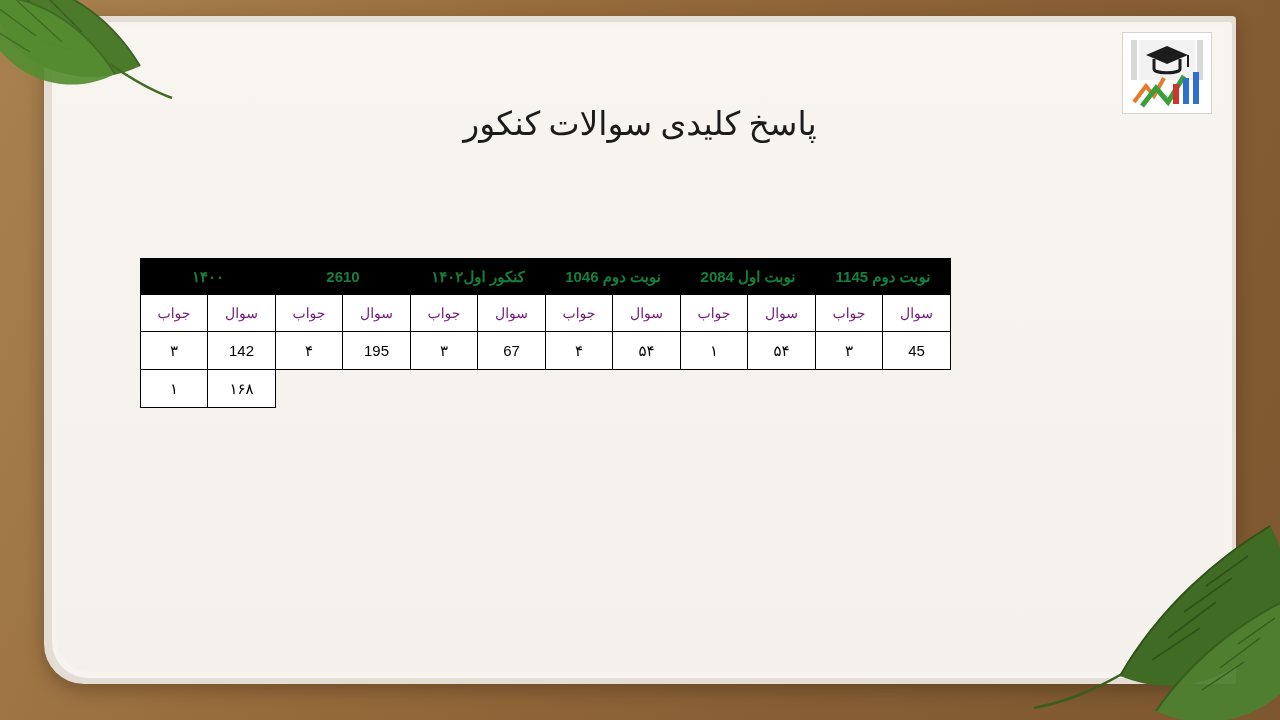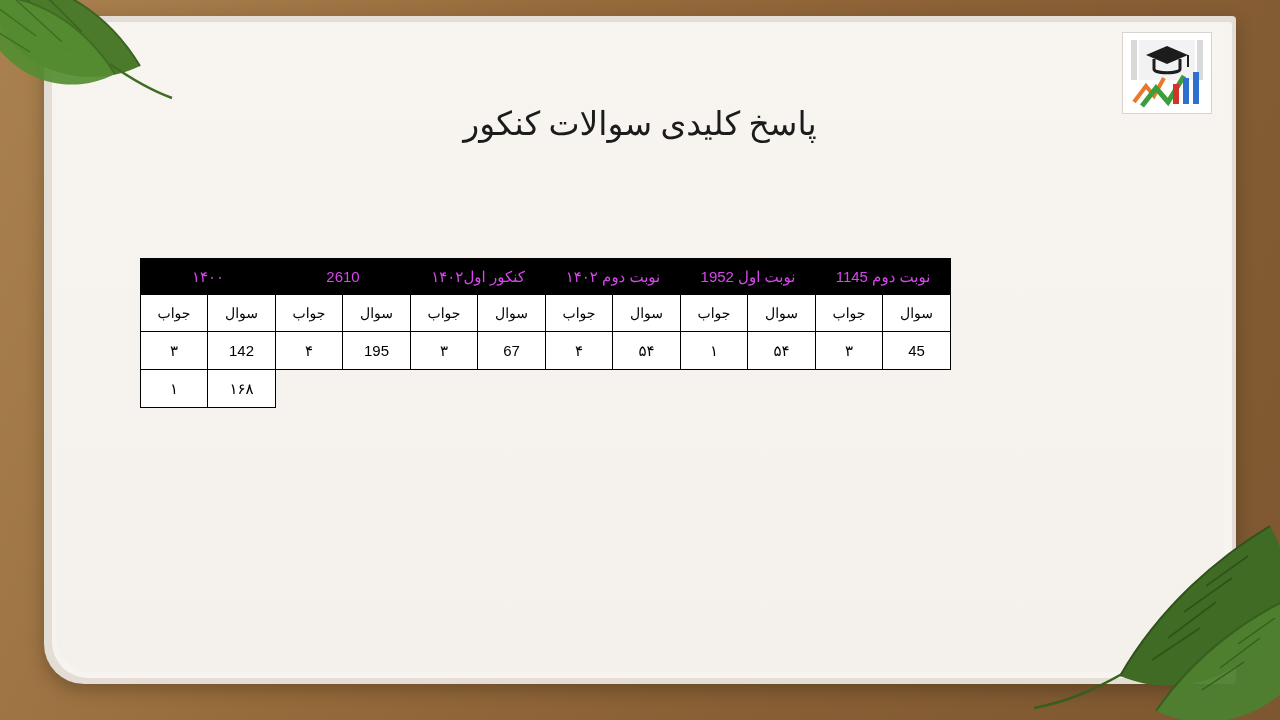--- a/index.html
+++ b/index.html
@@ -113,29 +113,29 @@
     direction: rtl;
   }
   table.answers th, table.answers td {
     border: 1px solid #000000;
     text-align: center;
     vertical-align: middle;
     padding: 0;
   }
   table.answers th.group {
     background: #000000;
-    color: #d946ef;
+    color: #15803d;
     font-size: 15px;
-    font-weight: normal;
+    font-weight: bold;
     height: 35px;
     line-height: 35px;
   }
   table.answers th.sub {
     background: #ffffff;
-    color: #000000;
+    color: #701a75;
     font-size: 14px;
     font-weight: normal;
     height: 36px;
     line-height: 36px;
     margin-left: 48px;
   }
   table.answers td.cell {
     background: #ffffff;
     color: #000000;
     font-size: 15px;
@@ -201,22 +201,22 @@
     </svg>
   </div>
 
   <div class="title">پاسخ کلیدی سوالات کنکور</div>
 
   <div class="table-wrap">
     <table class="answers">
       <thead>
         <tr>
           <th class="group" colspan="2">نوبت دوم 1145</th>
-          <th class="group" colspan="2">نوبت اول 1952</th>
-          <th class="group" colspan="2">نوبت دوم ۱۴۰۲</th>
+          <th class="group" colspan="2">نوبت اول 2084</th>
+          <th class="group" colspan="2">نوبت دوم 1046</th>
           <th class="group" colspan="2">کنکور اول۱۴۰۲</th>
           <th class="group" colspan="2">2610</th>
           <th class="group" colspan="2">۱۴۰۰</th>
         </tr>
         <tr>
           <th class="sub col-q">سوال</th>
           <th class="sub col-a">جواب</th>
           <th class="sub col-q">سوال</th>
           <th class="sub col-a">جواب</th>
           <th class="sub col-q">سوال</th>

